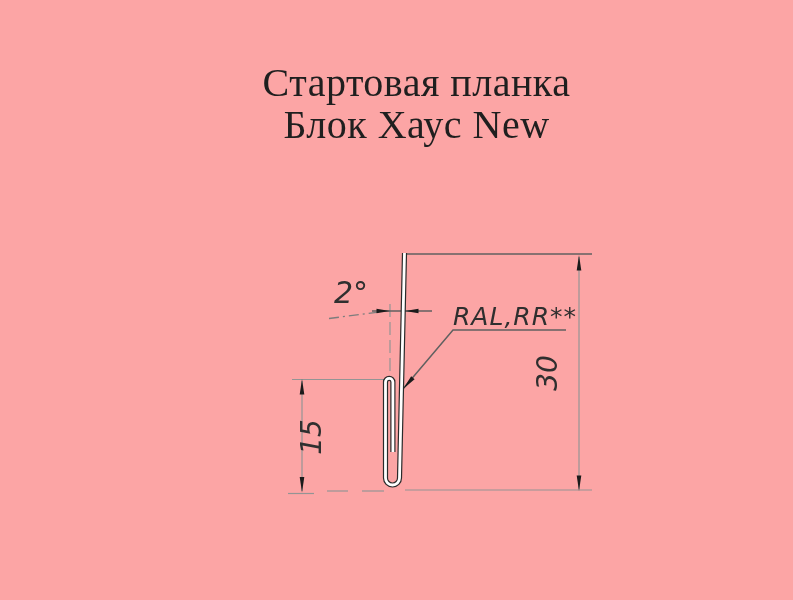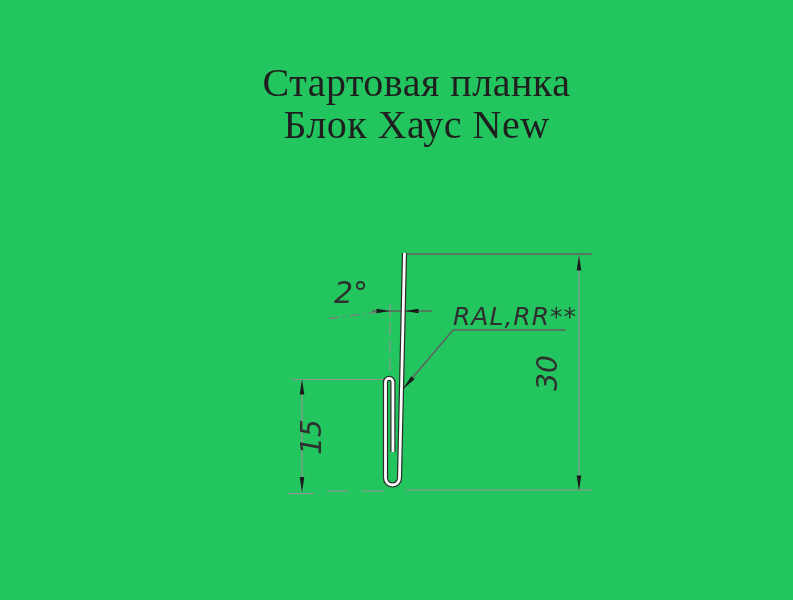--- a/index.html
+++ b/index.html
@@ -4,21 +4,21 @@
 <style>
   html, body {
     margin: 0;
     padding: 0;
     background: #ffffff;
   }
   .stage {
     position: relative;
     width: 793px;
     height: 600px;
-    background: #22c55e;
+    background: #fca5a5;
     overflow: hidden;
     font-family: "Liberation Serif", serif;
   }
   .title-block {
     position: absolute;
     top: 62px;
     left: 20px;
     width: 793px;
     text-align: center;
     font-family: "Liberation Serif", serif;

